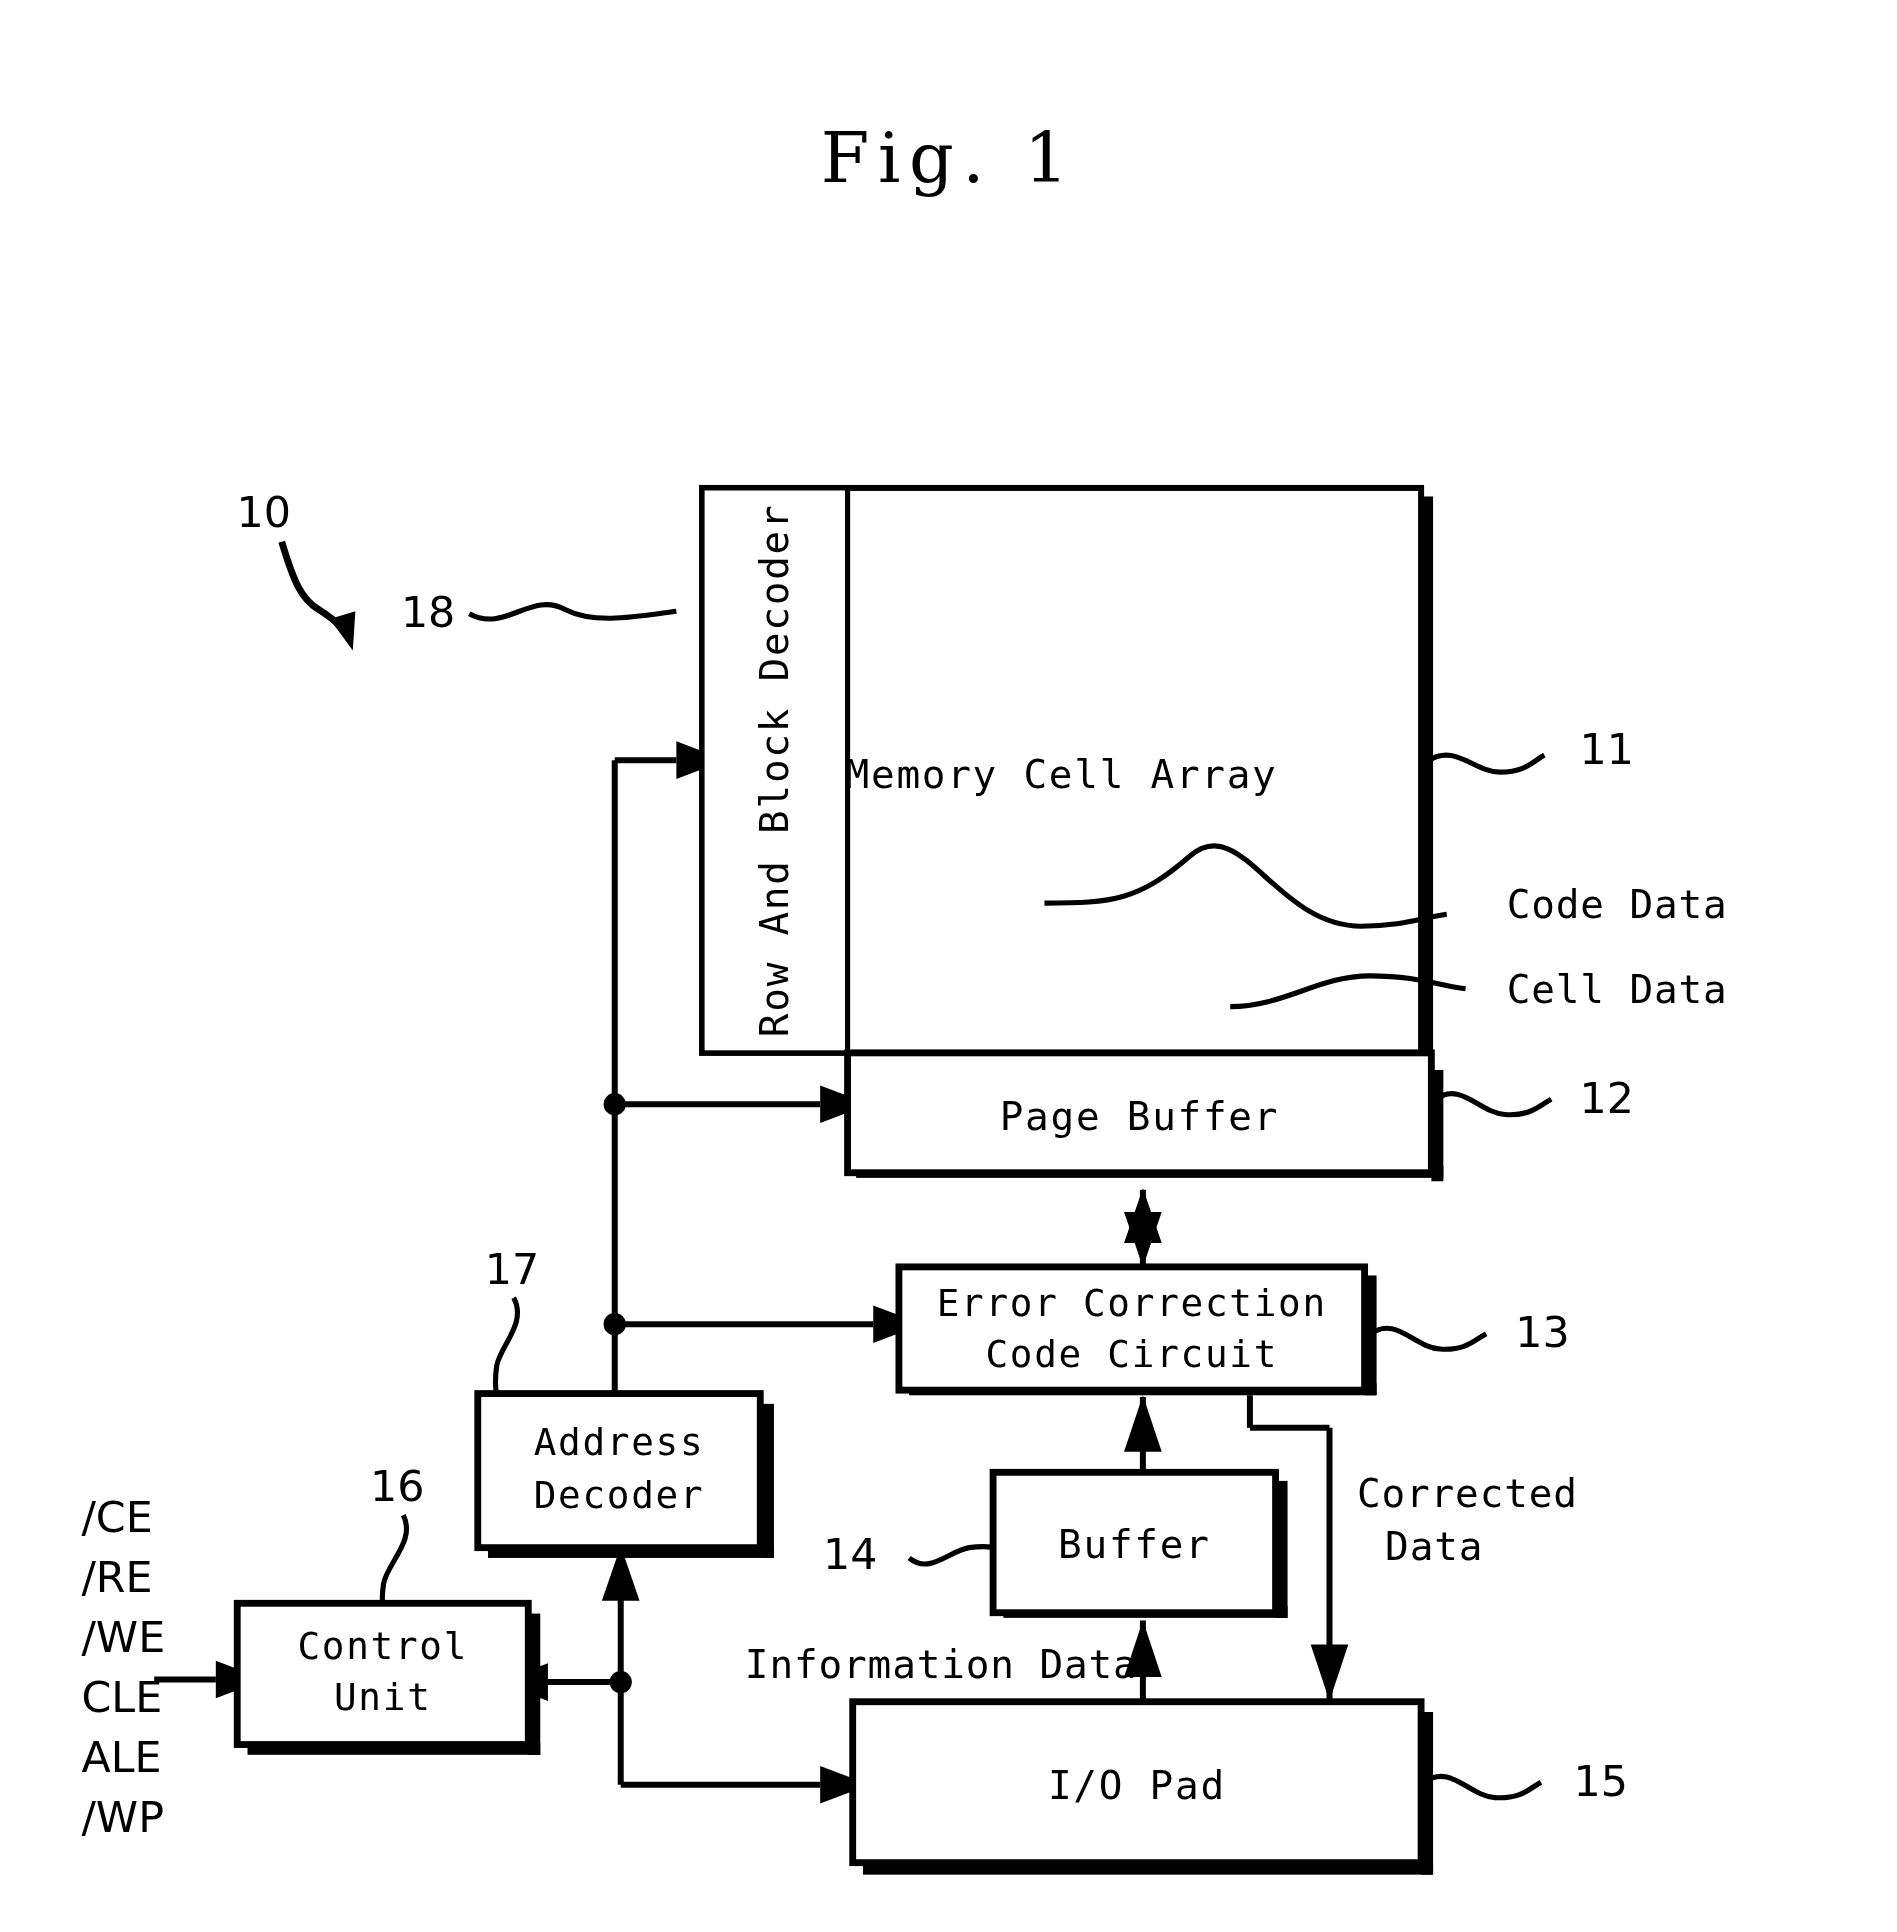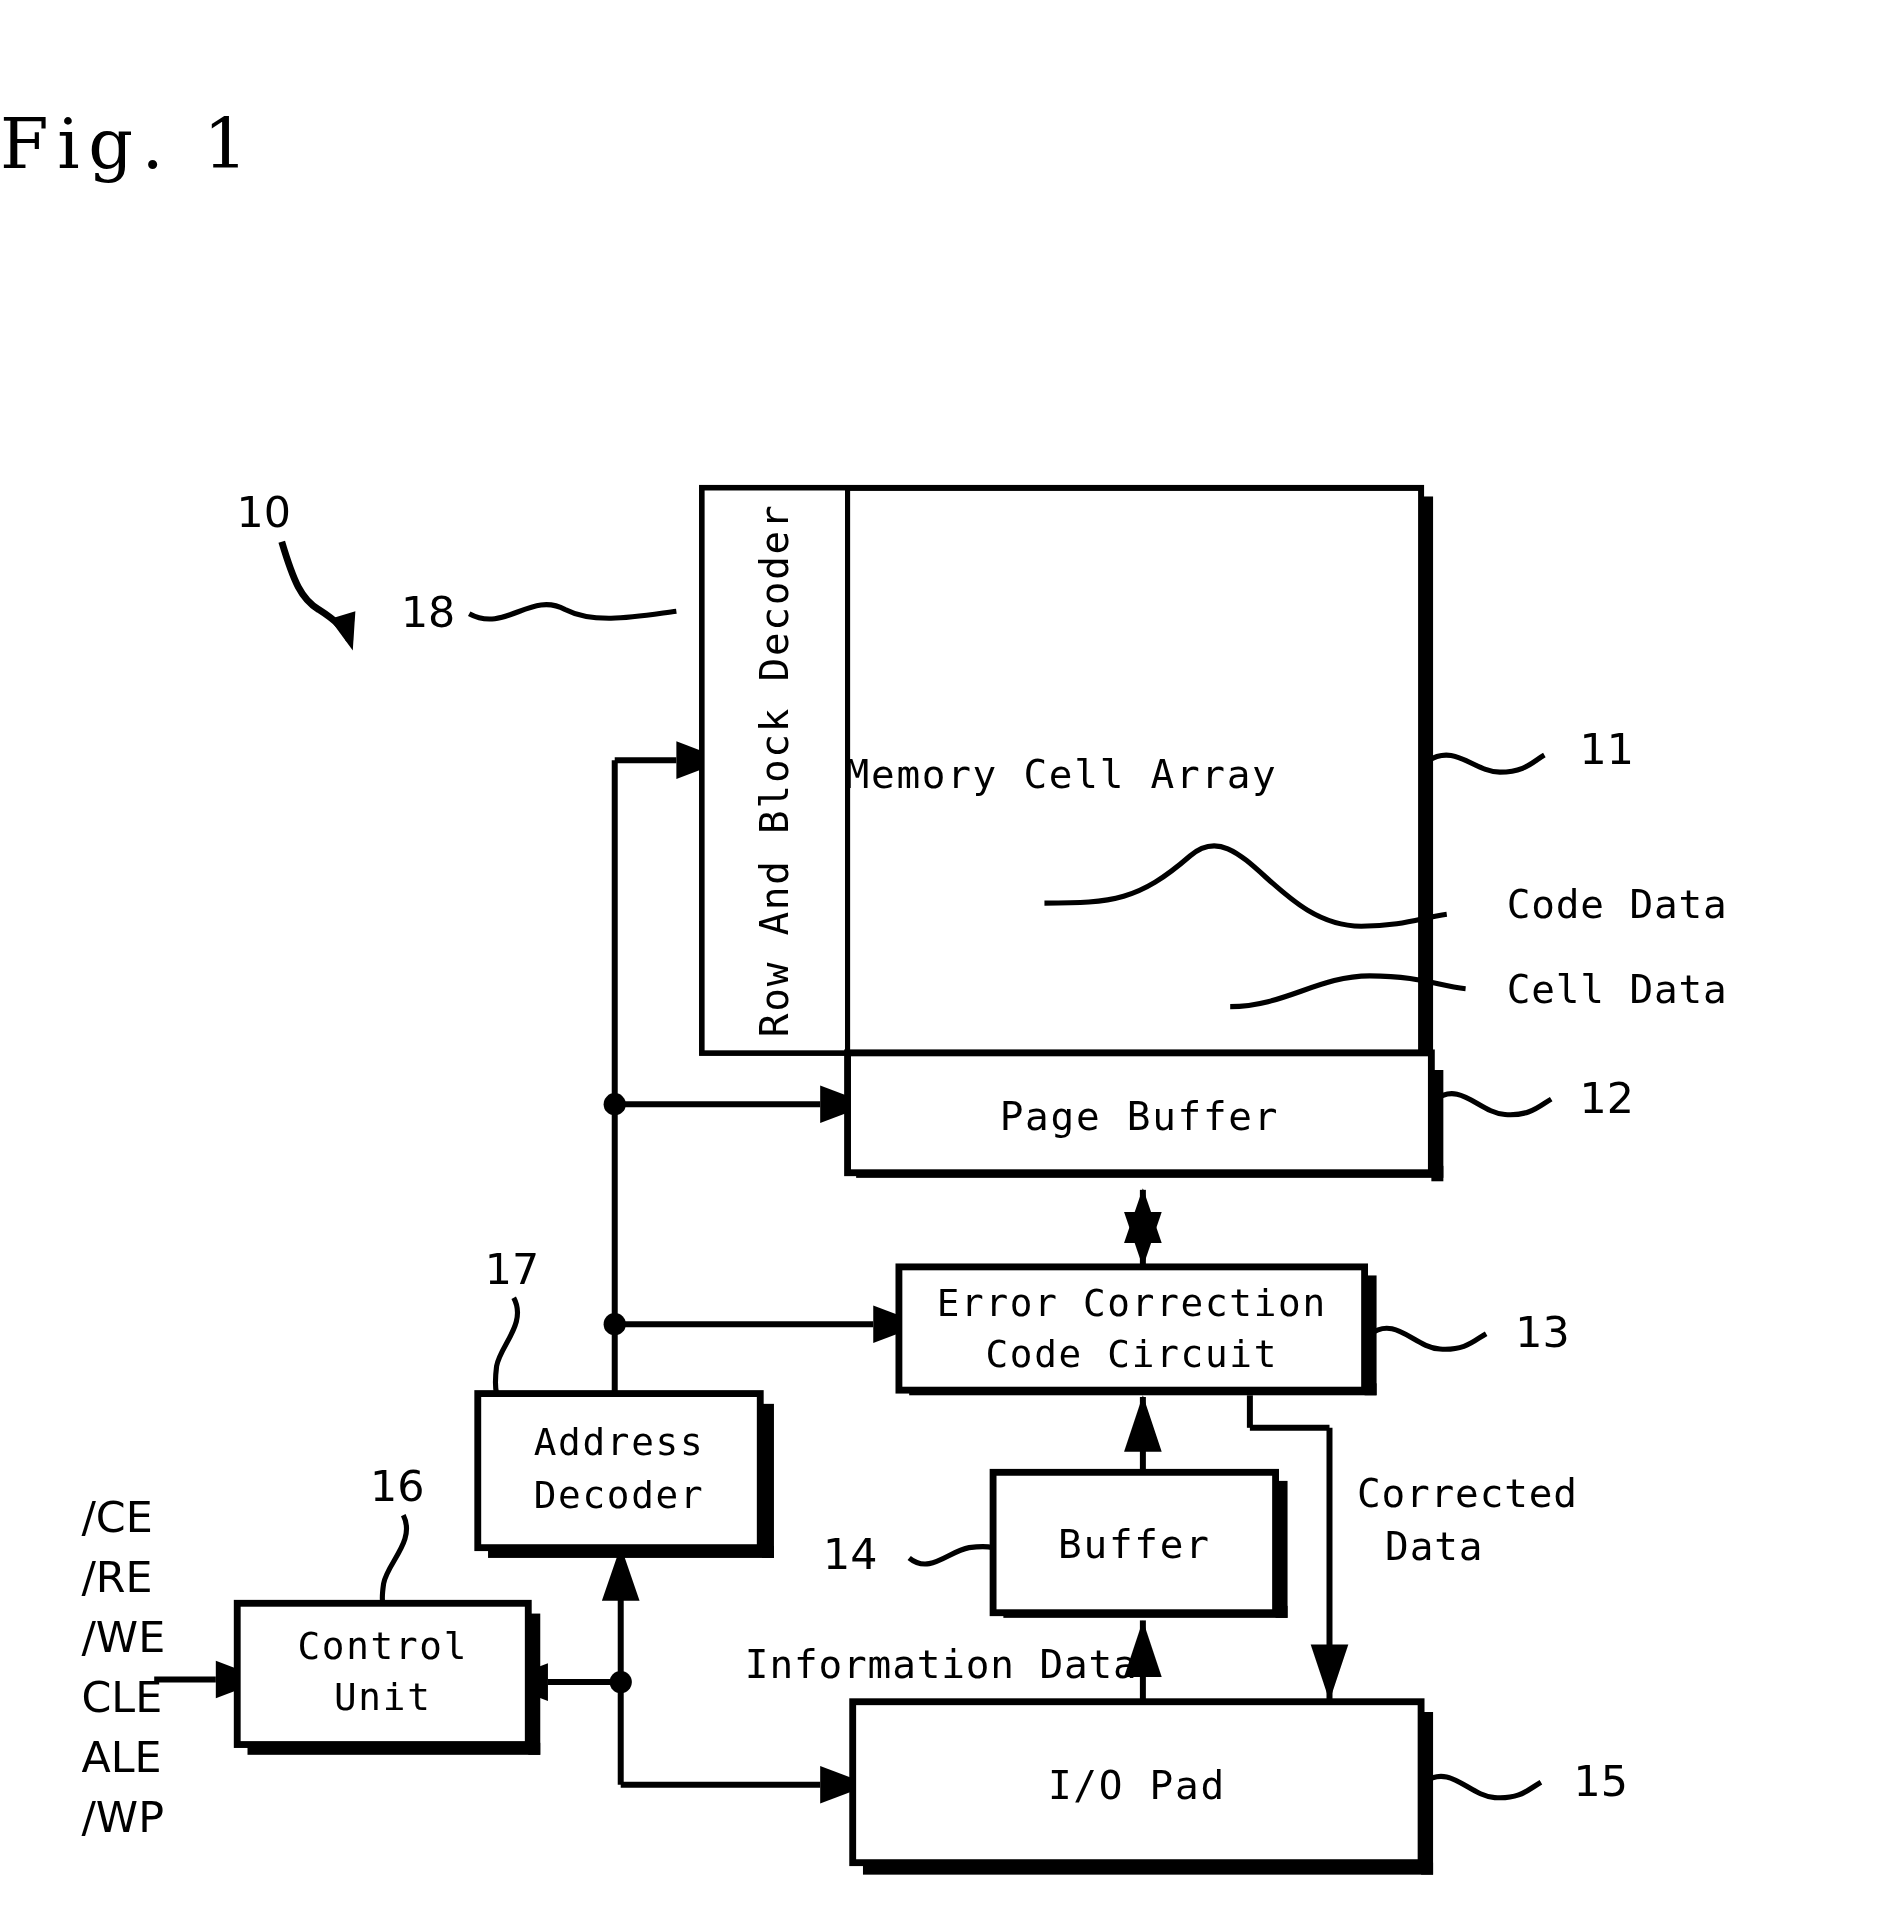--- a/index.html
+++ b/index.html
@@ -16,23 +16,23 @@
   }
   #root {
     position: absolute;
     left: 0; top: 0;
     width: 1898px;
     height: 1932px;
   }
   #fig-title {
     position: absolute;
     left: 0;
-    top: 103px;
-    width: 1898px;
-    text-align: left;
+    top: 117px;
+    width: 1898px;
+    text-align: center;
     font-family: "DejaVu Serif", serif;
     font-size: 70px;
     letter-spacing: 8.6px;
     color: #000;
   }
   svg.sheet {
     position: absolute;
     left: 0; top: 0;
     width: 1898px;
     height: 1932px;

